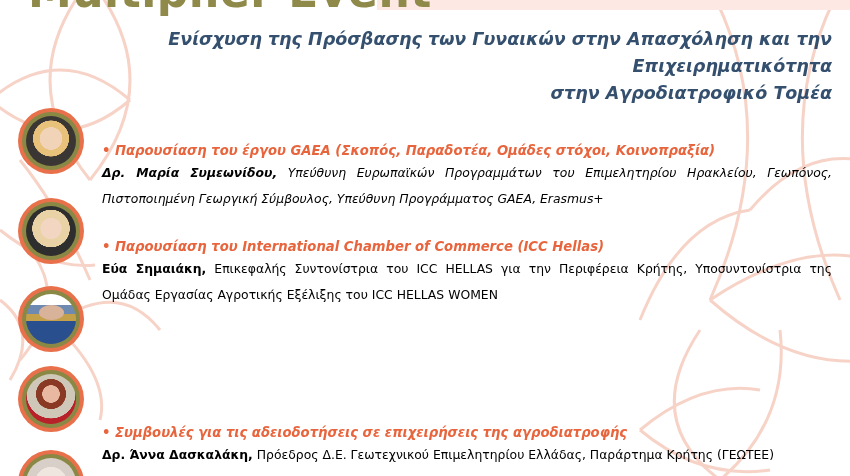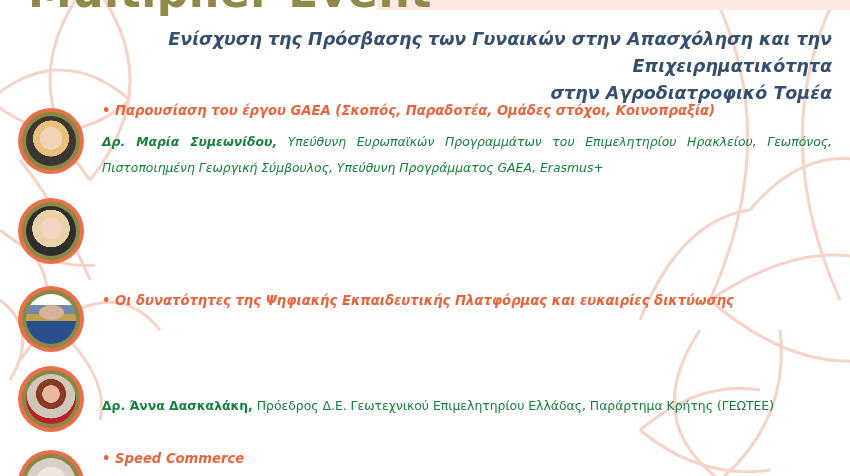--- a/index.html
+++ b/index.html
@@ -31,24 +31,24 @@
     background:#e8704a; box-sizing:border-box; padding:4px;
   }
   .avatar-inner {
     width:100%; height:100%; border-radius:50%; background:#8a8845;
     box-sizing:border-box; padding:4px;
   }
   .photo { width:100%; height:100%; border-radius:50%; overflow:hidden; position:relative; }
   .text-block { position:absolute; left:102px; right:18px; }
   .topic {
     color:#e8643c; font-weight:bold; font-style:italic; font-size:13.2px;
-    line-height:18px; font-family:"DejaVu Sans", sans-serif;
+    line-height:18px; font-family:"DejaVu Sans", sans-serif;margin-top:40px;
   }
   .desc {
-    color:#15803d; font-size:12.4px; line-height:26px; margin-top:9px;
+    color:#000000; font-size:12.4px; line-height:26px; margin-top:0;
     font-family:"DejaVu Sans", sans-serif; text-align:justify;
   }
   .desc.italic { font-style:italic; }
   .desc .name { font-weight:bold; }
 </style>
 </head>
 <body>
 
 <svg class="bg-pattern" viewBox="0 0 850 476" xmlns="http://www.w3.org/2000/svg">
   <g fill="none" stroke="#f6cbbd" stroke-width="3" opacity="0.85">
@@ -102,43 +102,47 @@
     </div>
   </div>
 
   <div class="item" style="top:102px;">
     <div class="avatar" style="top:0px;">
       <div class="avatar-inner">
         <div class="photo" style="background:radial-gradient(circle at 50% 45%, #f3d6c2 0 28%, #e9d3a6 29% 50%, #2e2e2e 51% 100%);"></div>
       </div>
     </div>
     <div class="text-block" style="top:0;">
+      <div class="topic">• Παρουσίαση του International Chamber of Commerce (ICC Hellas)</div>
+      <div class="desc">
+        <span class="name">Εύα Σημαιάκη,</span><span> Επικεφαλής Συντονίστρια του ICC HELLAS για την Περιφέρεια Κρήτης, Υποσυντονίστρια της Ομάδας Εργασίας Αγροτικής Εξέλιξης του ICC HELLAS WOMEN</span>
+      </div>
     </div>
   </div>
 
   <div class="item" style="top:196px;">
     <div class="avatar" style="top:-6px;">
       <div class="avatar-inner">
         <div class="photo" style="background:linear-gradient(#ffffff 0 22%, #6f8ab0 22% 40%, #c4a04a 40% 55%, #2a4f8f 55% 100%);">
           <div style="position:absolute;left:25%;top:22%;width:50%;height:30%;border-radius:50%;background:#d9b29a;"></div>
         </div>
       </div>
     </div>
     <div class="text-block" style="top:0;">
-      <div class="topic">• Οι δυνατότητες της Ψηφιακής Εκπαιδευτικής Πλατφόρμας και ευκαιρίες δικτύωσης</div>
     </div>
   </div>
 
   <div class="item" style="top:288px;">
     <div class="avatar" style="top:-18px;">
       <div class="avatar-inner">
         <div class="photo" style="background:radial-gradient(circle at 50% 40%, #e8b8a0 0 22%, #8a3a24 23% 38%, #cfc8b8 39% 62%, #b8202a 63% 100%);"></div>
       </div>
     </div>
     <div class="text-block" style="top:0;">
+      <div class="topic">• Συμβουλές για τις αδειοδοτήσεις σε επιχειρήσεις της αγροδιατροφής</div>
       <div class="desc">
         <span class="name">Δρ. Άννα Δασκαλάκη,</span><span> Πρόεδρος Δ.Ε. Γεωτεχνικού Επιμελητηρίου Ελλάδας, Παράρτημα Κρήτης (ΓΕΩΤΕΕ)</span>
       </div>
     </div>
   </div>
 
   <div class="item" style="top:354px;">
     <div class="avatar" style="top:0px;">
       <div class="avatar-inner">
         <div class="photo" style="background:radial-gradient(circle at 50% 50%, #efe6e0 0 45%, #d8cfc8 46% 100%);"></div>

